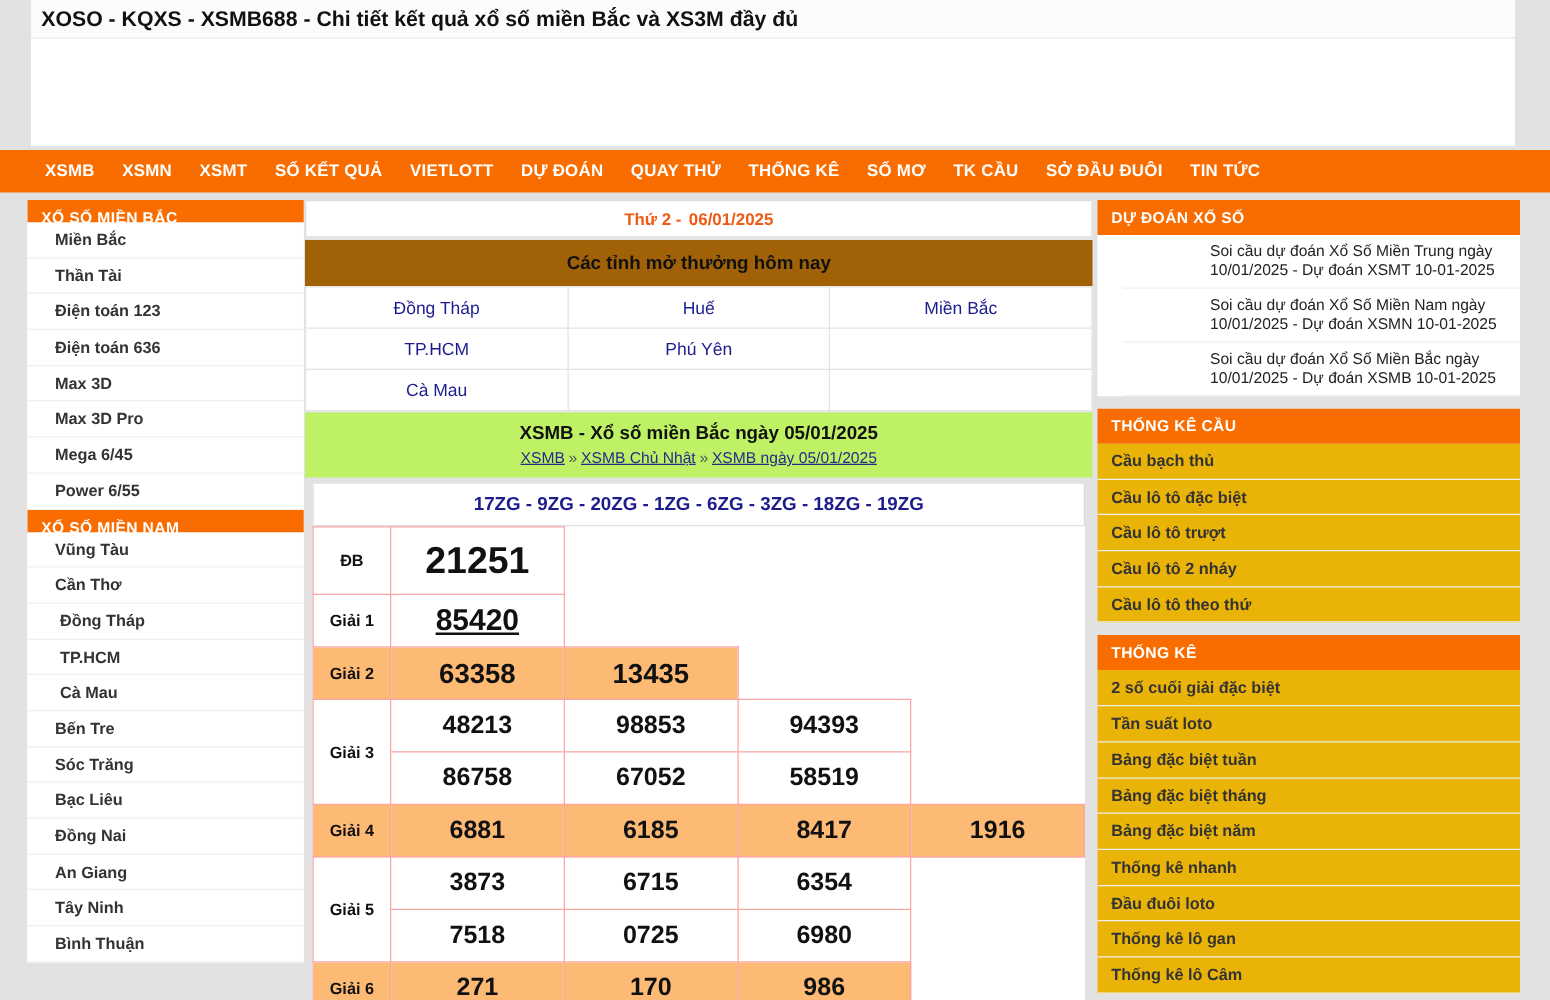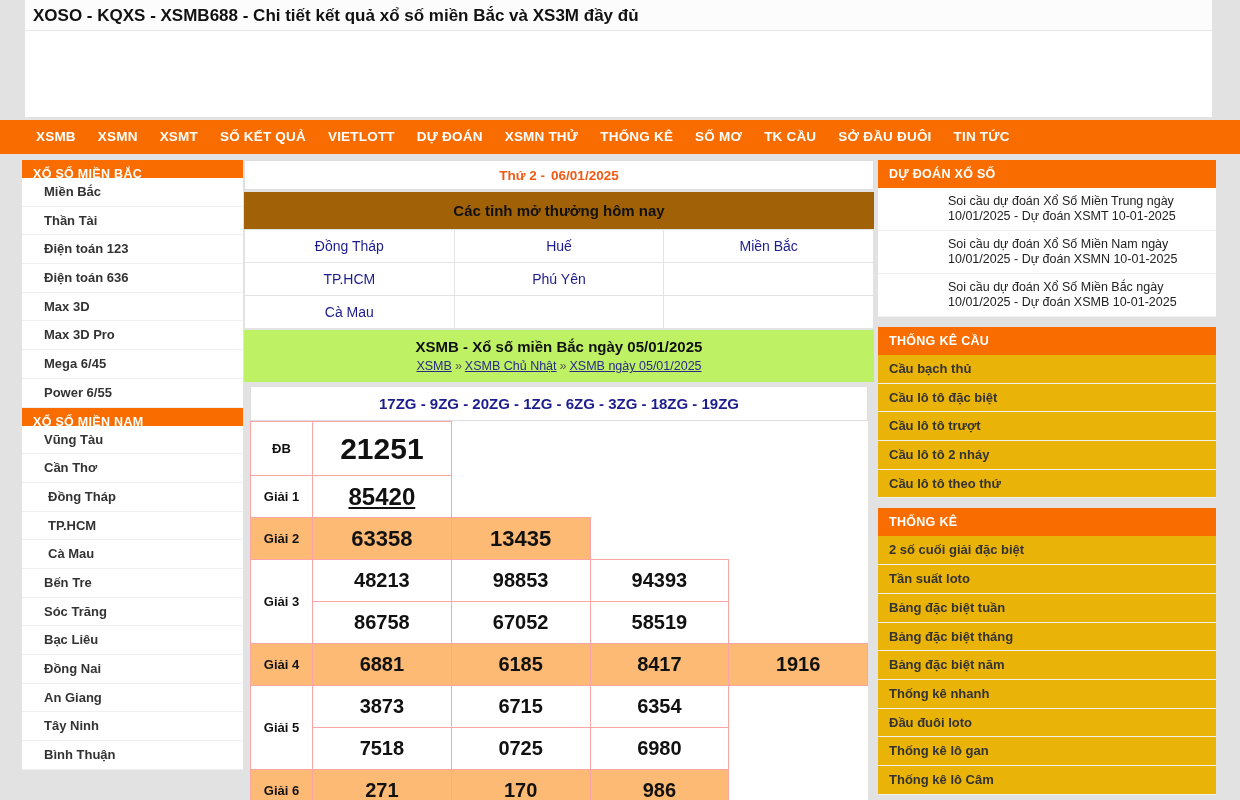--- a/index.html
+++ b/index.html
@@ -144,20 +144,21 @@
     font-size: 12.5px; letter-spacing: .3px;
     height: 28px; line-height: 28px; padding-left: 11px;
     white-space: nowrap;
   }
   .pred-list { background: #fff; }
   .pred-item {
     display: flex; align-items: flex-start;
     padding: 6px 8px 6px 0;
     border-bottom: 1px solid #f0f0f0;
     cursor: pointer;
+    margin-left: 20px;
   }
   .pred-thumb { width: 70px; min-width: 70px; height: 29px; background: #fff; }
   .pred-text {
     font-size: 12.5px; color: #222; line-height: 15px;
   }
   .r-list { background: #eab308; }
   .r-item {
     height: 28.7px; line-height: 28.7px; padding-left: 11px;
     font-size: 13px; font-weight: bold; color: #333;
     border-bottom: 1px solid #f0f0f0; white-space: nowrap; cursor: pointer;
@@ -175,21 +176,21 @@
   </div>
 
   <div class="nav">
     <div class="nav-inner" id="nav-inner">
         <a class="nav-item">XSMB</a>
         <a class="nav-item">XSMN</a>
         <a class="nav-item">XSMT</a>
         <a class="nav-item">SỐ KẾT QUẢ</a>
         <a class="nav-item">VIETLOTT</a>
         <a class="nav-item">DỰ ĐOÁN</a>
-        <a class="nav-item">XSMN THỬ</a>
+        <a class="nav-item">QUAY THỬ</a>
         <a class="nav-item">THỐNG KÊ</a>
         <a class="nav-item">SỐ MƠ</a>
         <a class="nav-item">TK CẦU</a>
         <a class="nav-item">SỞ ĐẦU ĐUÔI</a>
         <a class="nav-item">TIN TỨC</a>
       </div>
   </div>
 
   <div class="cols">
 

